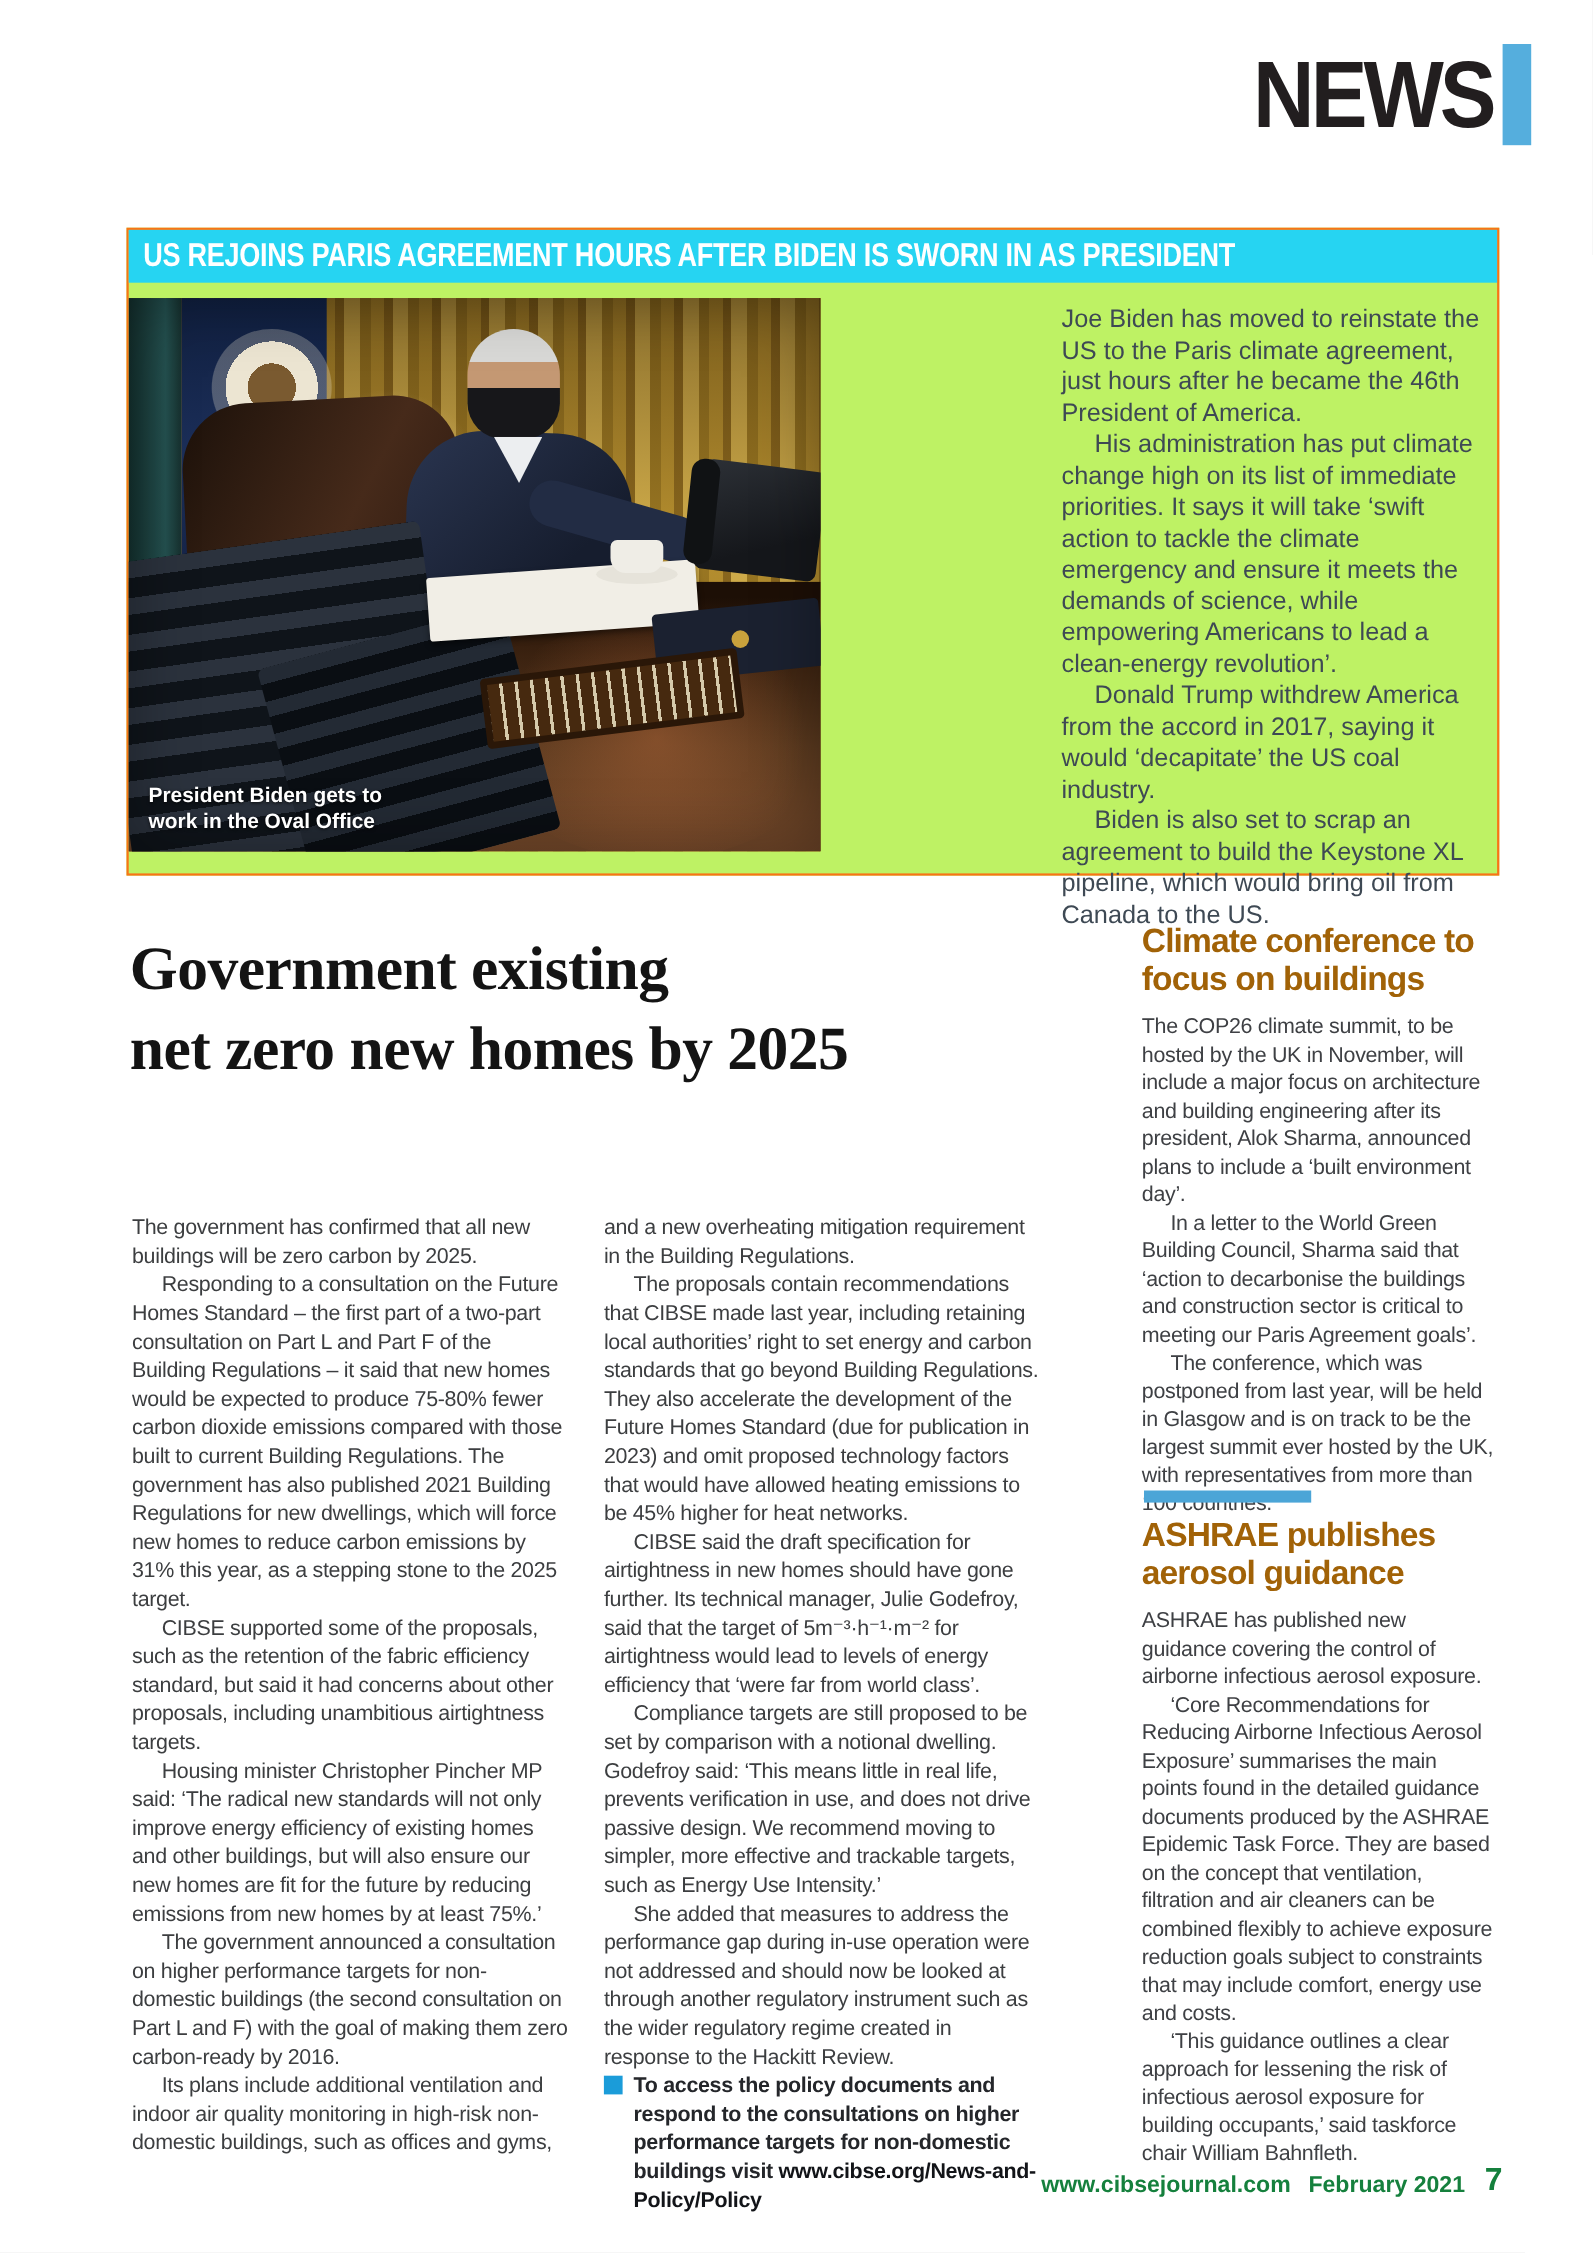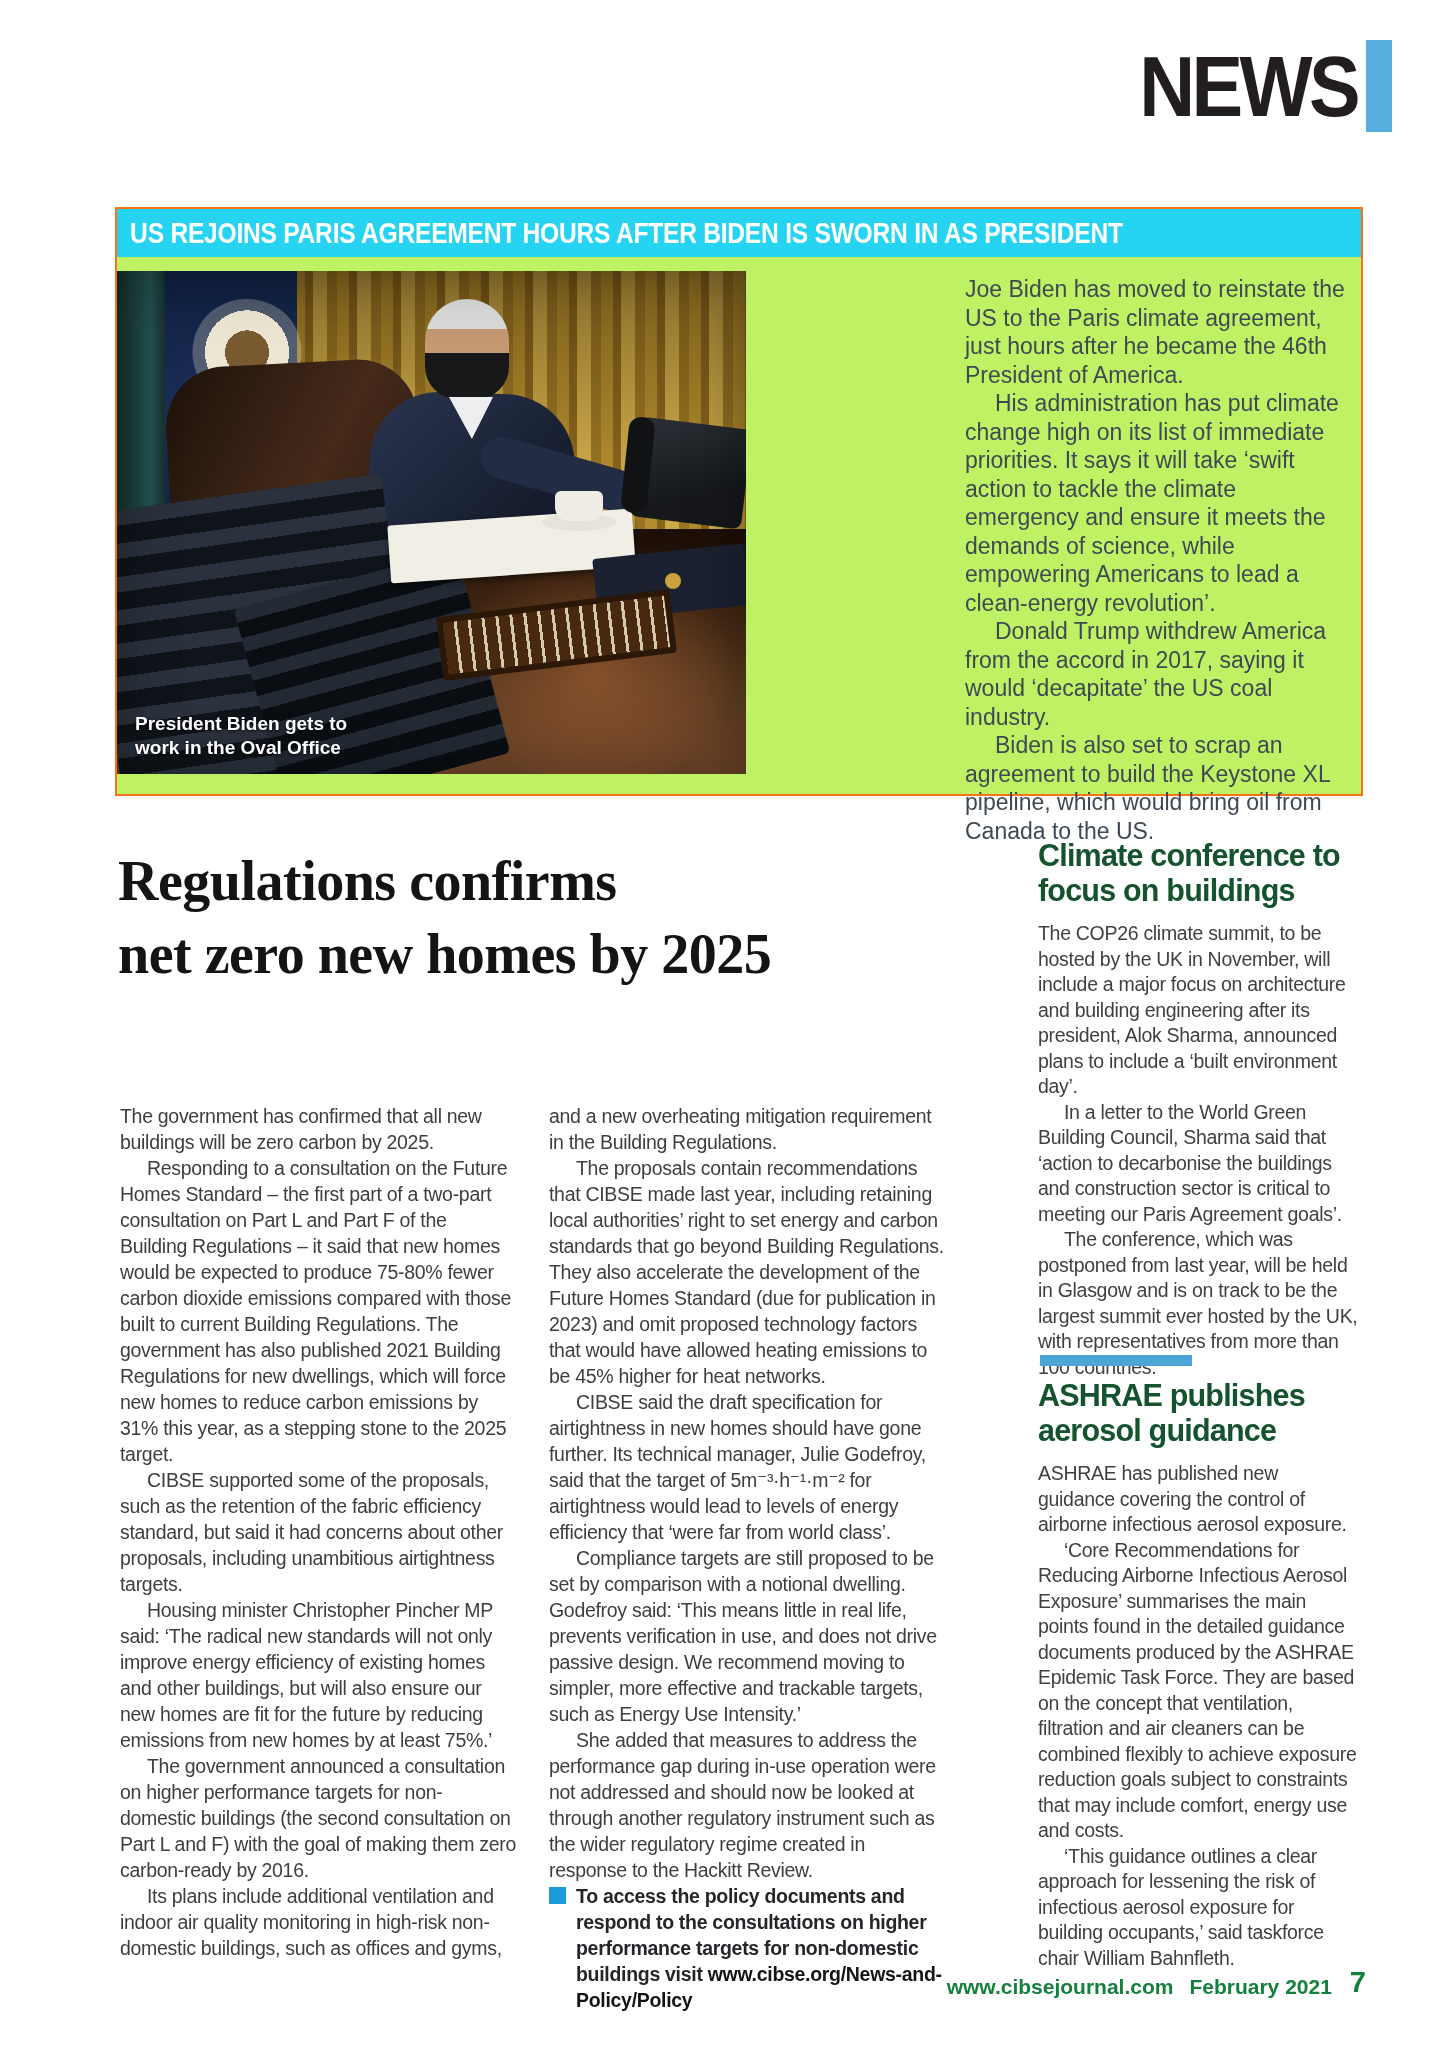--- a/index.html
+++ b/index.html
@@ -89,21 +89,21 @@
   .bodycol p{margin:0;}
   .bodycol p.ind{text-indent:27px;}
   .bullet{position:relative;padding-left:27px;font-weight:700;color:#24262a;}
   .bullet .sq{position:absolute;left:0;top:4px;width:17px;height:17px;background:#1b9cd9;}
   .bullet .lnk{font-weight:700;color:#121418;}
 
   
   .sidebar-art{position:absolute;left:1038px;width:320px;}
   .sb1{top:838px;}
   .sb2{top:1378px;}
-  .sb-head{font-weight:700;font-size:30.5px;line-height:35px;color:#14532d;
+  .sb-head{font-weight:700;font-size:30.5px;line-height:35px;color:#a16207;
       letter-spacing:-0.8px;margin:0 0 13px 0;}
   .sb-body{font-size:19.5px;line-height:25.5px;color:#3e4044;letter-spacing:-0.3px;}
   .sb-body p{margin:0;}
   .sb-body p.ind{text-indent:26px;}
   .sb-divider{position:absolute;left:1040px;top:1355px;width:152px;height:11px;background:#4ba5d7;}
 
   
   .footer{position:absolute;top:1966px;right:82px;display:flex;align-items:flex-end;
       font-weight:700;color:#15803d;}
   .footer .site{font-size:21px;}
@@ -154,21 +154,21 @@
 
     <div class="news-story">
       <p>Joe Biden has moved to reinstate the US to the Paris climate agreement, just hours after he became the 46th President of America.</p>
       <p class="ind">His administration has put climate change high on its list of immediate priorities. It says it will take ‘swift action to tackle the climate emergency and ensure it meets the demands of science, while empowering Americans to lead a clean-energy revolution’.</p>
       <p class="ind">Donald Trump withdrew America from the accord in 2017, saying it would ‘decapitate’ the US coal industry.</p>
       <p class="ind">Biden is also set to scrap an agreement to build the Keystone XL pipeline, which would bring oil from Canada to the US.</p>
     </div>
   </div>
 
   <div class="headline">
-    <div>Regulations confirms</div>
+    <div>Government existing</div>
     <div>net zero new homes by 2025</div>
   </div>
 
 
   <div class="bodycol col1">
     <p>The government has confirmed that all new buildings will be zero carbon by 2025.</p>
     <p class="ind">Responding to a consultation on the Future Homes Standard – the first part of a two-part consultation on Part L and Part F of the Building Regulations – it said that new homes would be expected to produce 75-80% fewer carbon dioxide emissions compared with those built to current Building Regulations. The government has also published 2021 Building Regulations for new dwellings, which will force new homes to reduce carbon emissions by 31% this year, as a stepping stone to the 2025 target.</p>
     <p class="ind">CIBSE supported some of the proposals, such as the retention of the fabric efficiency standard, but said it had concerns about other proposals, including unambitious airtightness targets.</p>
     <p class="ind">Housing minister Christopher Pincher MP said: ‘The radical new standards will not only improve energy efficiency of existing homes and other buildings, but will also ensure our new homes are fit for the future by reducing emissions from new homes by at least 75%.’</p>
     <p class="ind">The government announced a consultation on higher performance targets for non-domestic buildings (the second consultation on Part L and F) with the goal of making them zero carbon-ready by 2016.</p>

